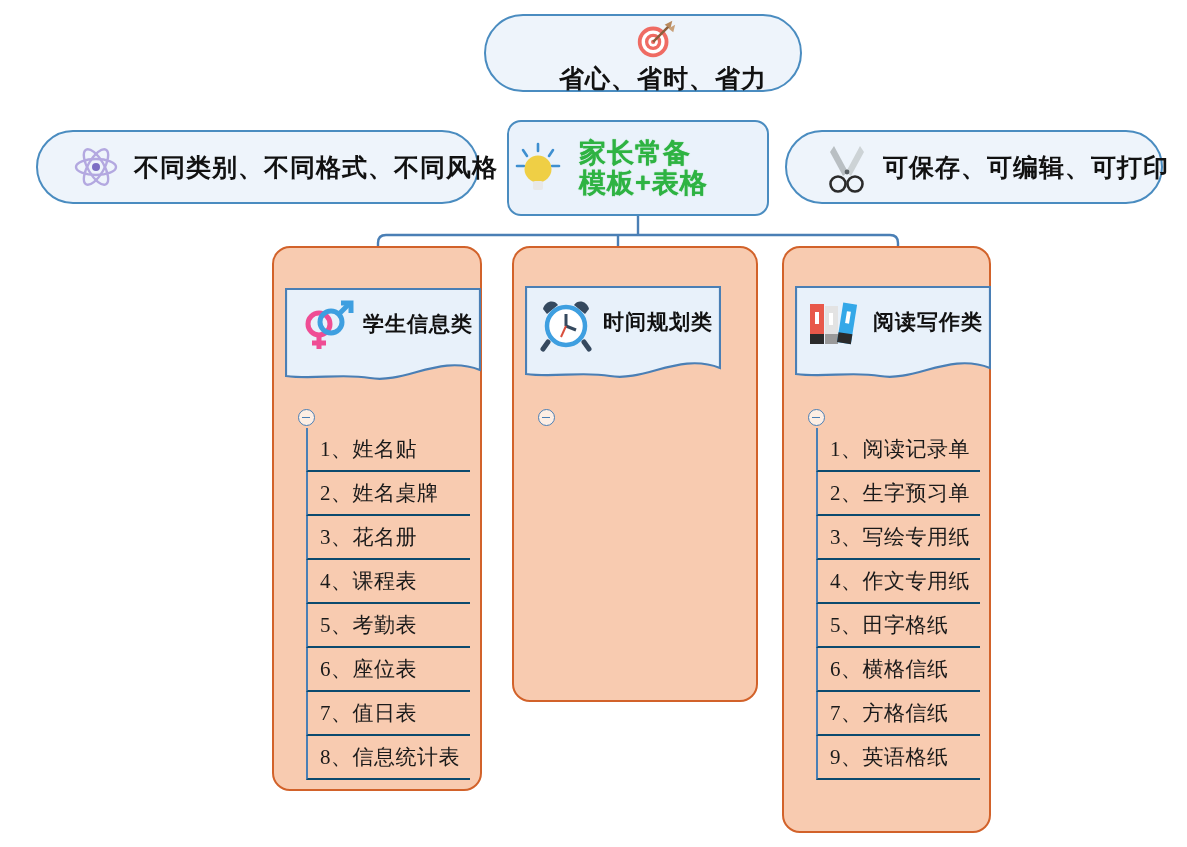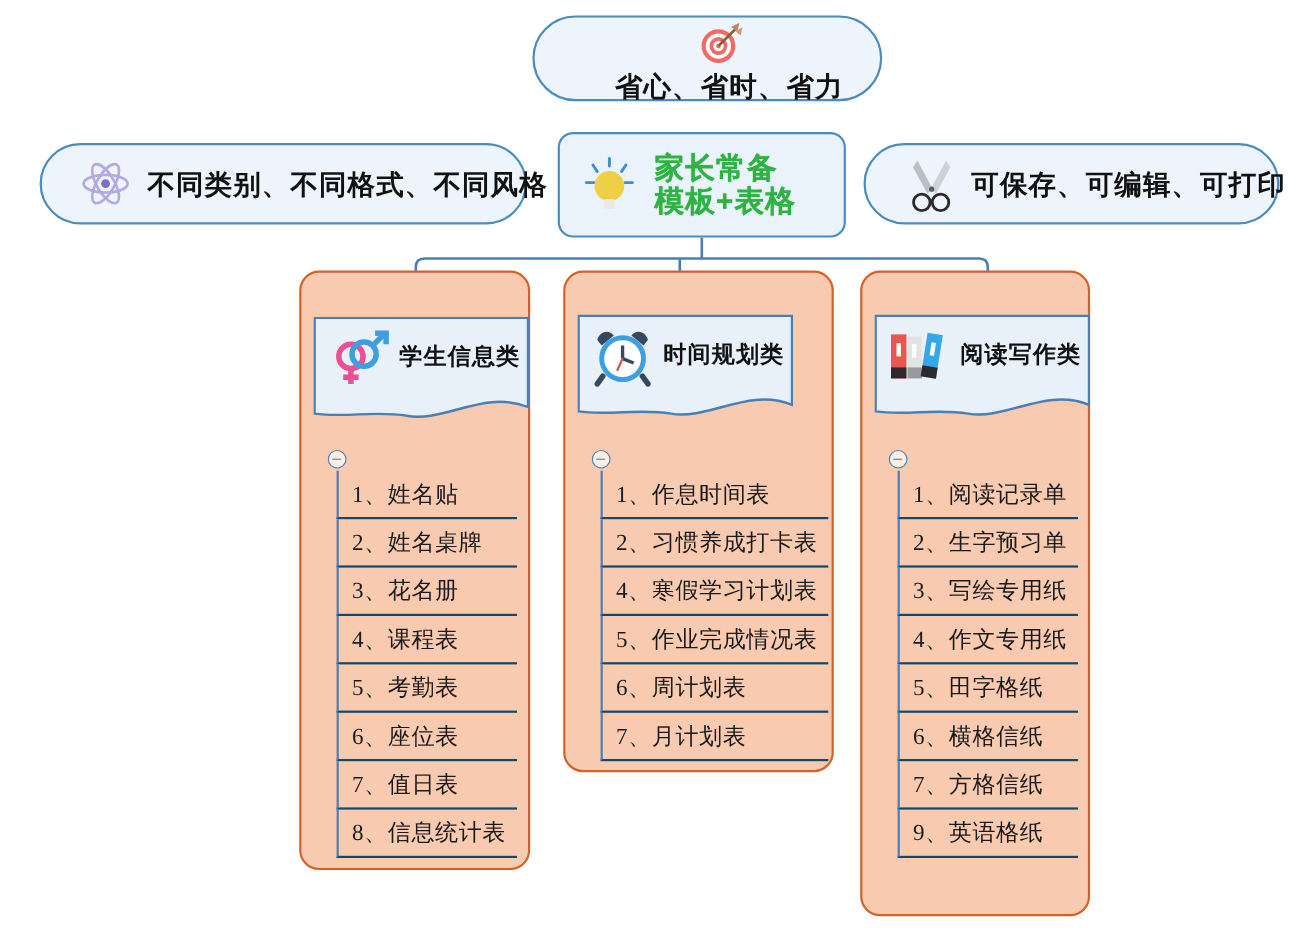--- a/index.html
+++ b/index.html
@@ -35,21 +35,21 @@
   #node-top .txt{font-size:25px;margin-left:14px;}
 
   #node-left{left:36px;top:130px;width:443px;height:74px;padding-left:32px;}
   #node-left .txt{font-size:25px;margin-left:12px;}
 
   #node-right{left:785px;top:130px;width:378px;height:74px;padding-left:34px;}
   #node-right .txt{font-size:25px;margin-left:10px;}
 
   #node-center{
     left:507px;top:120px;width:262px;height:96px;
-    border-radius:14px;padding-left:16px;
+    border-radius:14px;padding-left:0;
     background:#eaf2fb;
   }
   #node-center .txt{
     font-size:27px;font-weight:bold;color:#2eb342;
     line-height:1.12;margin-left:12px;white-space:pre-line;
     text-shadow:0 0 1px #2eb342;
   }
 
   
   .panel{
@@ -294,40 +294,20 @@
         <span class="itxt">6、座位表</span>
       </div>
     <div class="item">
         <span class="itxt">7、值日表</span>
       </div>
     <div class="item">
         <span class="itxt">8、信息统计表</span>
       </div>
   </div>
 
-  <div class="itemlist" id="list-2">
-    <div class="item">
-        <span class="itxt">1、作息时间表</span>
-      </div>
-    <div class="item">
-        <span class="itxt">2、习惯养成打卡表</span>
-      </div>
-    <div class="item">
-        <span class="itxt">4、寒假学习计划表</span>
-      </div>
-    <div class="item">
-        <span class="itxt">5、作业完成情况表</span>
-      </div>
-    <div class="item">
-        <span class="itxt">6、周计划表</span>
-      </div>
-    <div class="item">
-        <span class="itxt">7、月计划表</span>
-      </div>
-  </div>
 
   <div class="itemlist" id="list-3">
     <div class="item">
         <span class="itxt">1、阅读记录单</span>
       </div>
     <div class="item">
         <span class="itxt">2、生字预习单</span>
       </div>
     <div class="item">
         <span class="itxt">3、写绘专用纸</span>

